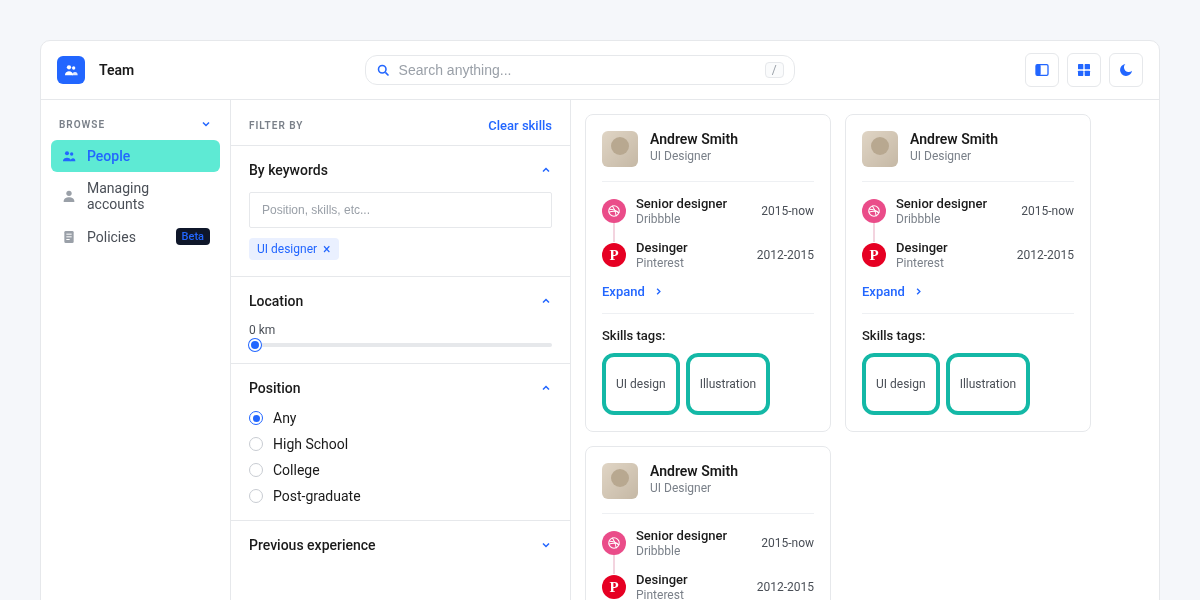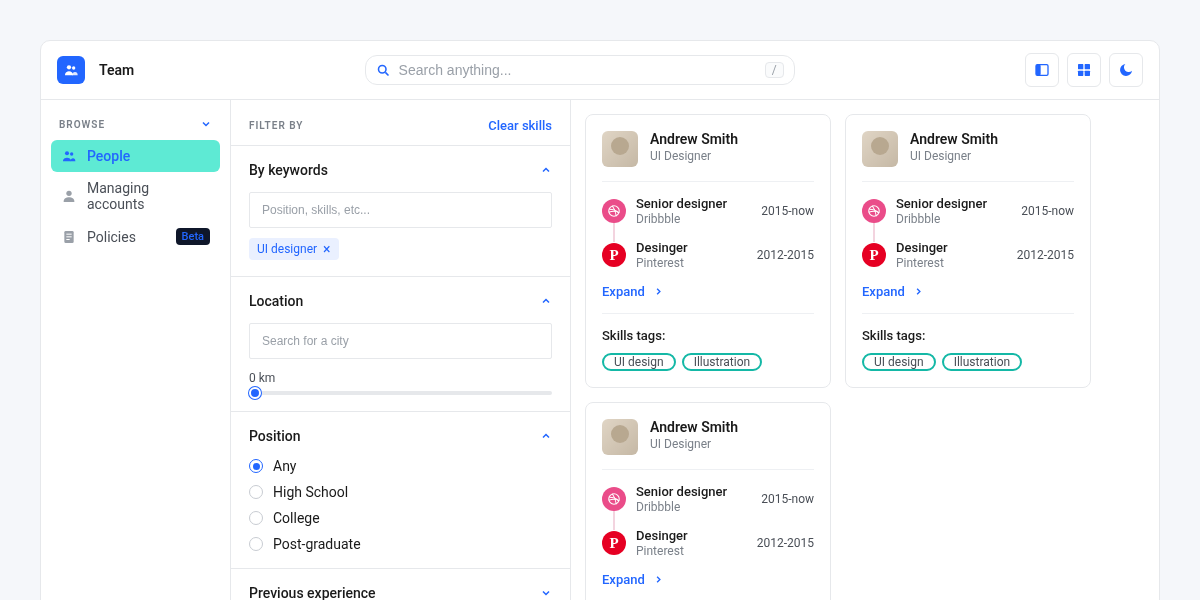--- a/index.html
+++ b/index.html
@@ -249,23 +249,23 @@
   .expand {
     display: inline-flex; align-items: center; gap: 8px;
     color: #2266ff; font-weight: 500; font-size: 13px;
     cursor: pointer; padding-top: 4px; padding-bottom: 14px;
     border-bottom: 1px solid #eef0f3;
     width: 100%;
   }
   .skills-label { font-size: 13px; font-weight: 500; margin: 14px 0 10px 0; }
   .tags { display: flex; gap: 6px; flex-wrap: wrap; }
   .tag {
-    border: 2px solid #14b8a6;
+    border: 4px solid #14b8a6;
     border-radius: 12px;
-    padding: 0 10px;
+    padding: 20px 10px;
     font-size: 12px;
     color: #4a4f57;
   }
 </style>
 </head>
 <body>
 
 <div class="app">
 
   <div class="header">
@@ -376,21 +376,20 @@
         </div>
       </div>
 
       <div class="filter-section">
         <div class="section-head">
           <span class="section-title">Location</span>
           <svg class="chev" width="12" height="12" viewBox="0 0 24 24" fill="none" stroke="currentColor" stroke-width="3">
               <polyline points="6 15 12 9 18 15"></polyline>
             </svg>
         </div>
-        <input class="text-input" type="text" placeholder="Search for a city" style="">
         <div class="slider-label">0 km</div>
         <div class="slider-track">
           <div class="slider-thumb"></div>
         </div>
       </div>
 
       <div class="filter-section">
         <div class="section-head">
           <span class="section-title">Position</span>
           <svg class="chev" width="12" height="12" viewBox="0 0 24 24" fill="none" stroke="currentColor" stroke-width="3">

